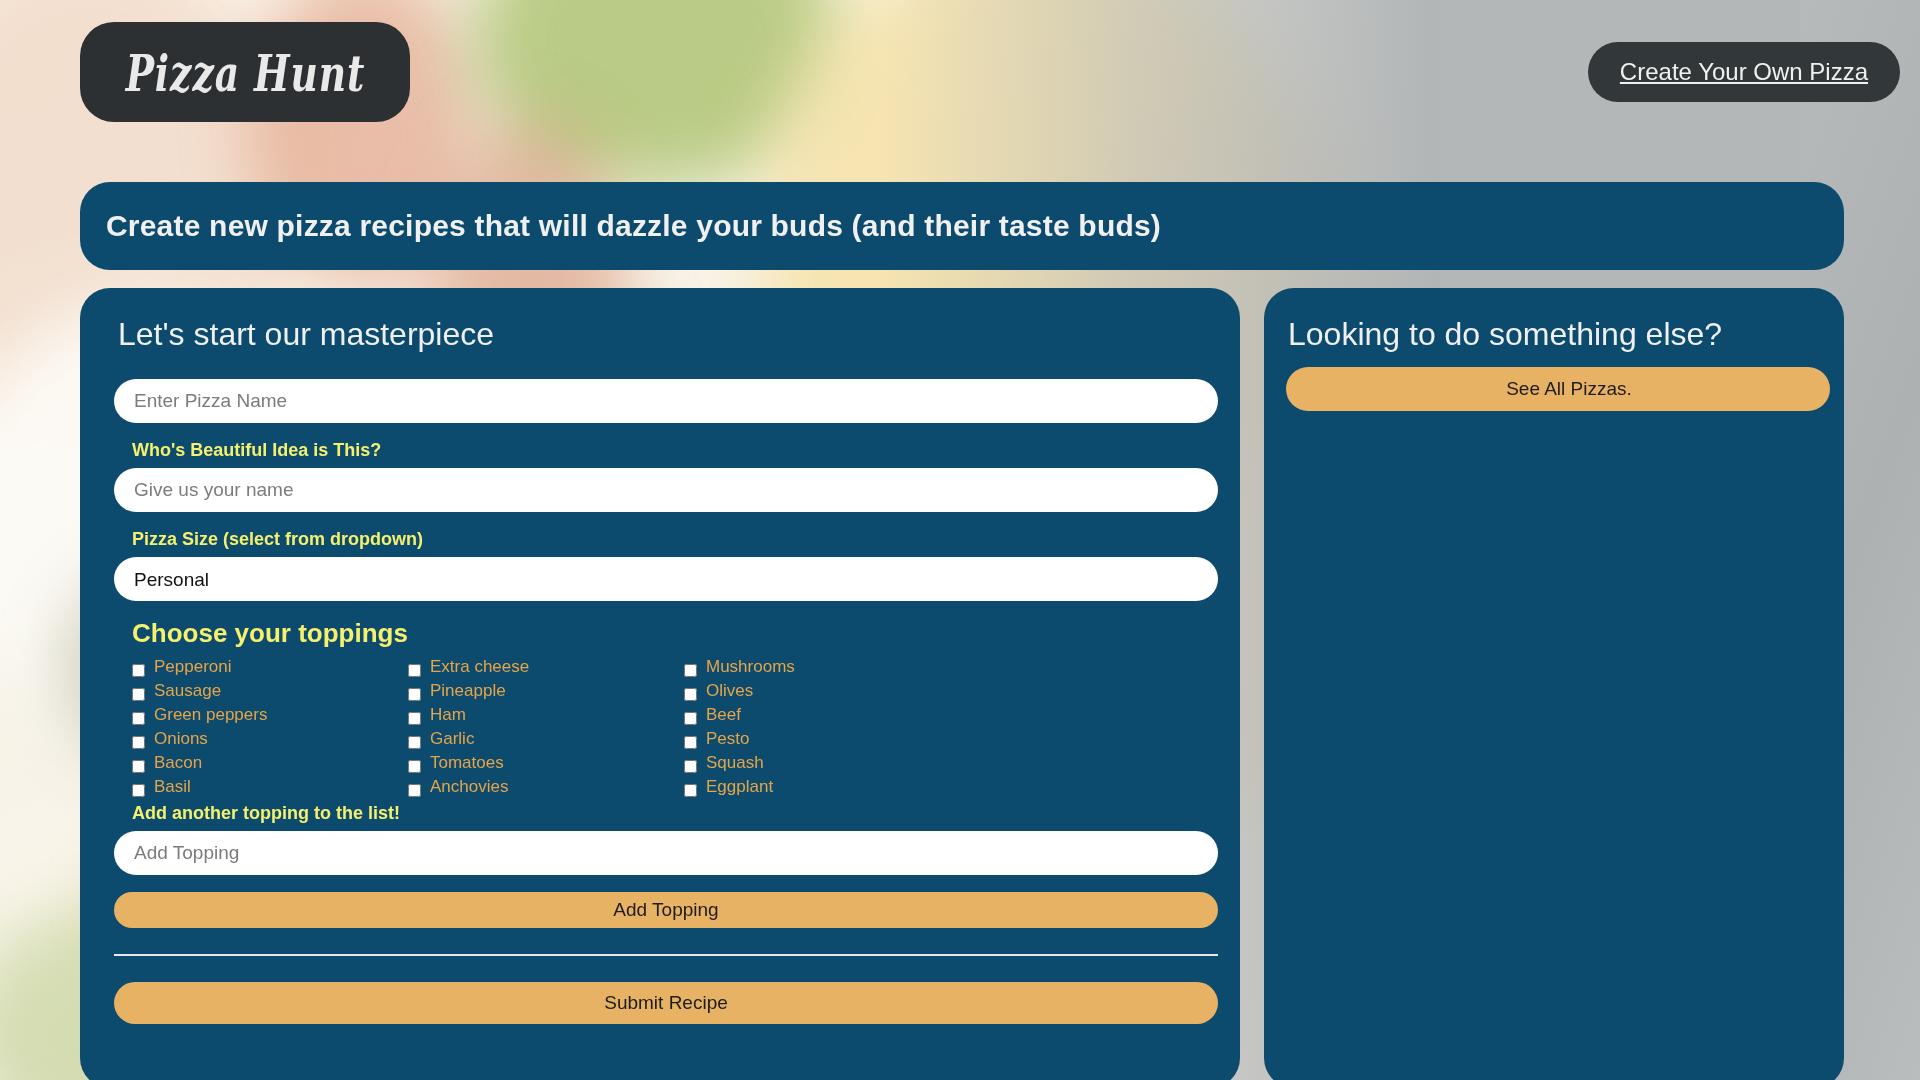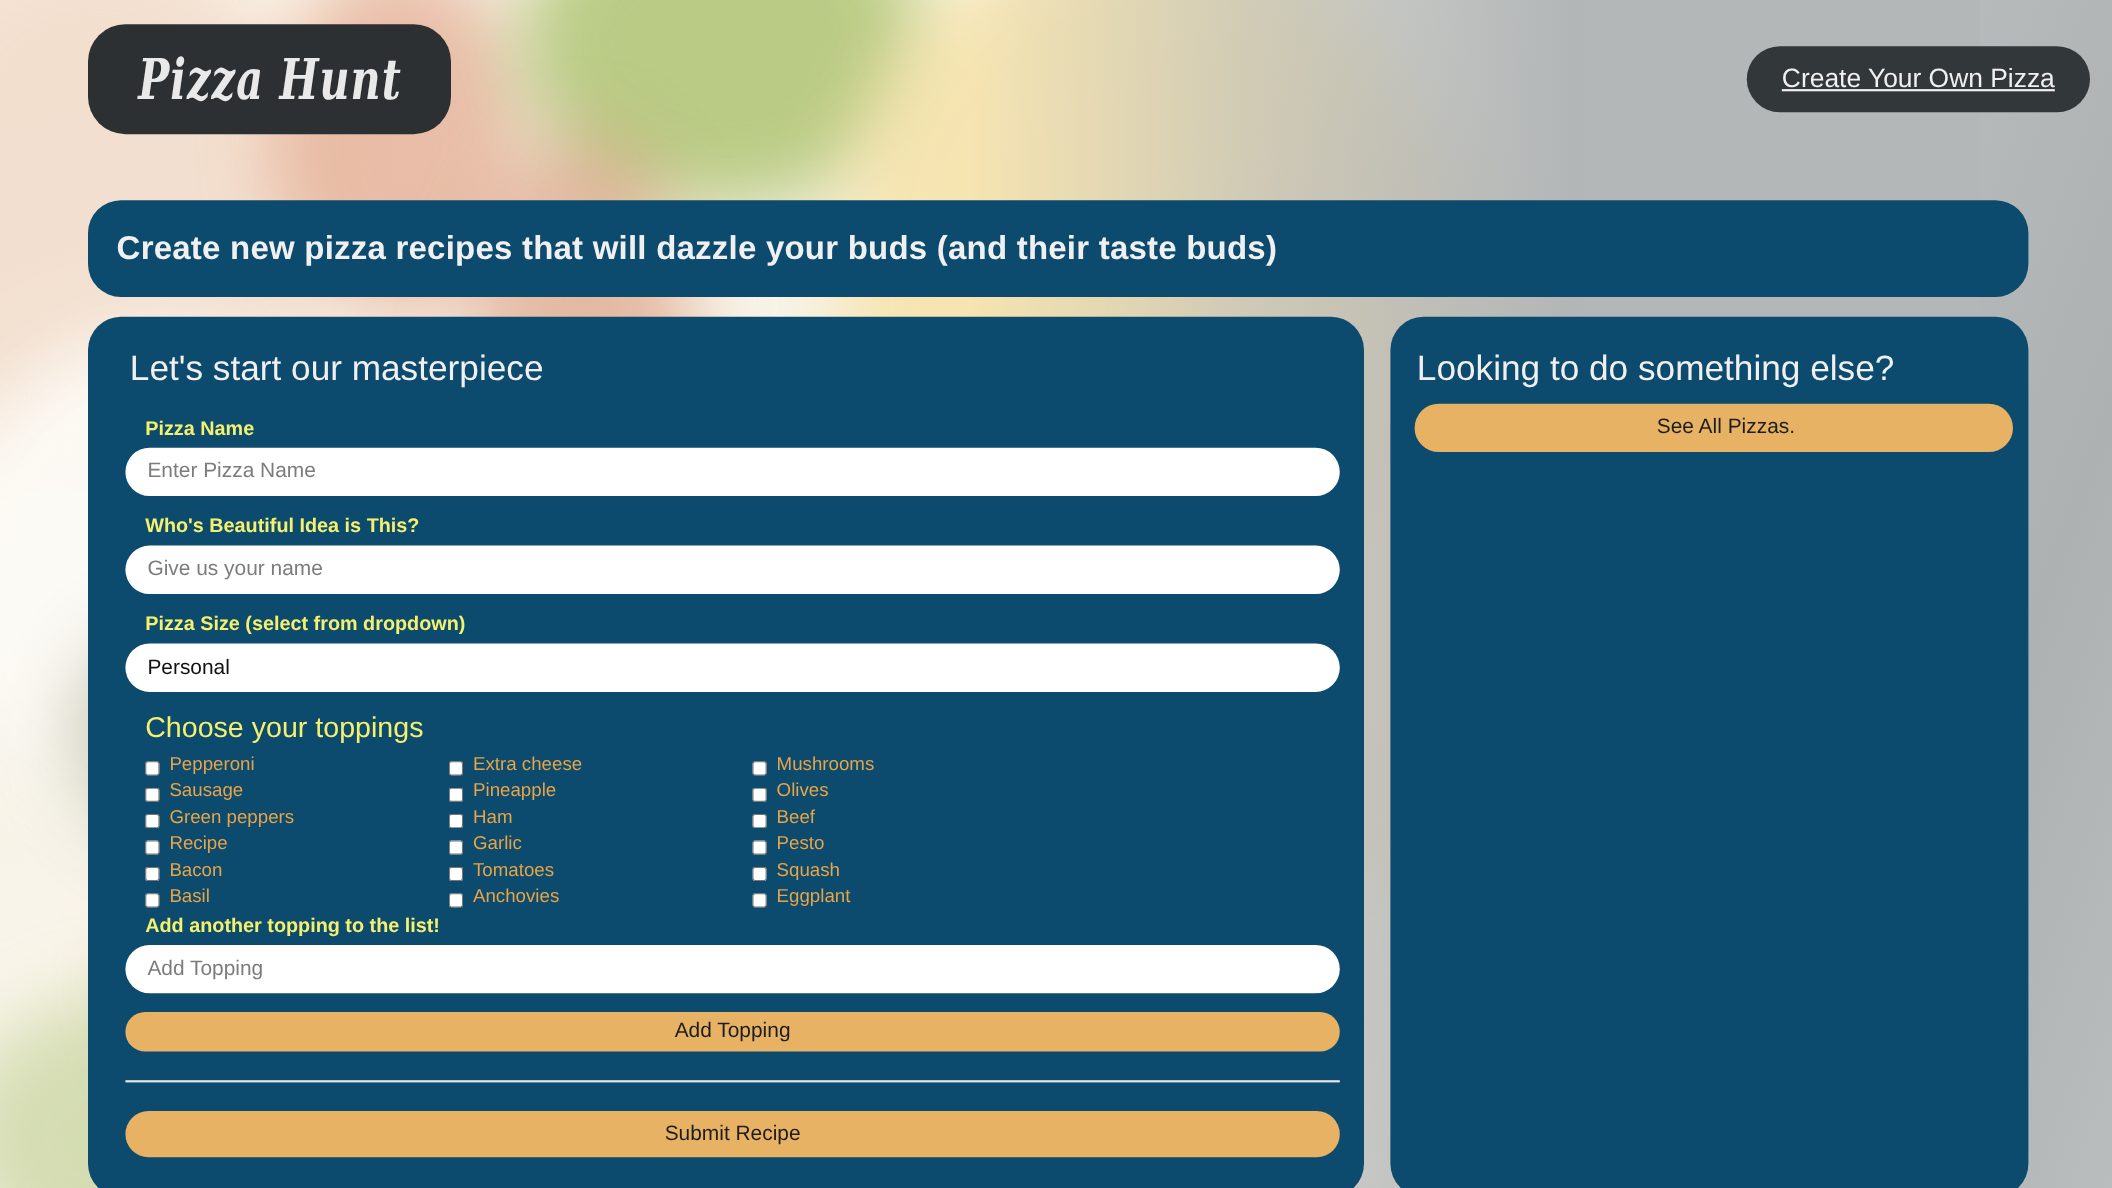--- a/index.html
+++ b/index.html
@@ -146,21 +146,21 @@
   select.pill-input {
     appearance: none;
     -webkit-appearance: none;
     -moz-appearance: none;
   }
 
   
   #toppings-title {
     color: #f5f06e;
     font-size: 26px;
-    font-weight: 400;
+    font-weight: 700;
     margin: 3px 0 4px 18px;
   }
   #toppings-grid {
     display: grid;
     grid-template-columns: 276px 276px 276px;
     column-gap: 0px;
     row-gap: 0px;
     grid-auto-flow: column;
     grid-template-rows: repeat(6, 24px);
     margin: 0 0 6px 18px;
@@ -266,21 +266,20 @@
 <button id="create-own-btn">Create Your Own Pizza</button>
 
 <div id="tagline-card" class="card">
   <span id="tagline-text">Create new pizza recipes that will dazzle your buds (and their taste buds)</span>
 </div>
 
 <div id="form-card" class="card">
 
   <div id="form-title">Let's start our masterpiece</div>
 
-  <label class="field-label">Pizza Name</label>
   <input class="pill-input" type="text" placeholder="Enter Pizza Name" style="">
 
   <label class="field-label">Who's Beautiful Idea is This?</label>
   <input class="pill-input" type="text" placeholder="Give us your name" style="">
 
   <label class="field-label">Pizza Size (select from dropdown)</label>
   <select class="pill-input" id="pizza-size-select"><option value="Personal">Personal</option><option value="Small">Small</option><option value="Medium">Medium</option><option value="Large">Large</option><option value="Extra Large">Extra Large</option></select>
 
   <div id="toppings-title">Choose your toppings</div>
   <div id="toppings-grid">
@@ -291,21 +290,21 @@
       <div class="topping-row">
         <input type="checkbox" id="topping-1" style="">
         <label class="topping-label" for="topping-1">Sausage</label>
       </div>
       <div class="topping-row">
         <input type="checkbox" id="topping-2" style="">
         <label class="topping-label" for="topping-2">Green peppers</label>
       </div>
       <div class="topping-row">
         <input type="checkbox" id="topping-3" style="">
-        <label class="topping-label" for="topping-3">Recipe</label>
+        <label class="topping-label" for="topping-3">Onions</label>
       </div>
       <div class="topping-row">
         <input type="checkbox" id="topping-4" style="">
         <label class="topping-label" for="topping-4">Bacon</label>
       </div>
       <div class="topping-row">
         <input type="checkbox" id="topping-5" style="">
         <label class="topping-label" for="topping-5">Basil</label>
       </div>
       <div class="topping-row">

